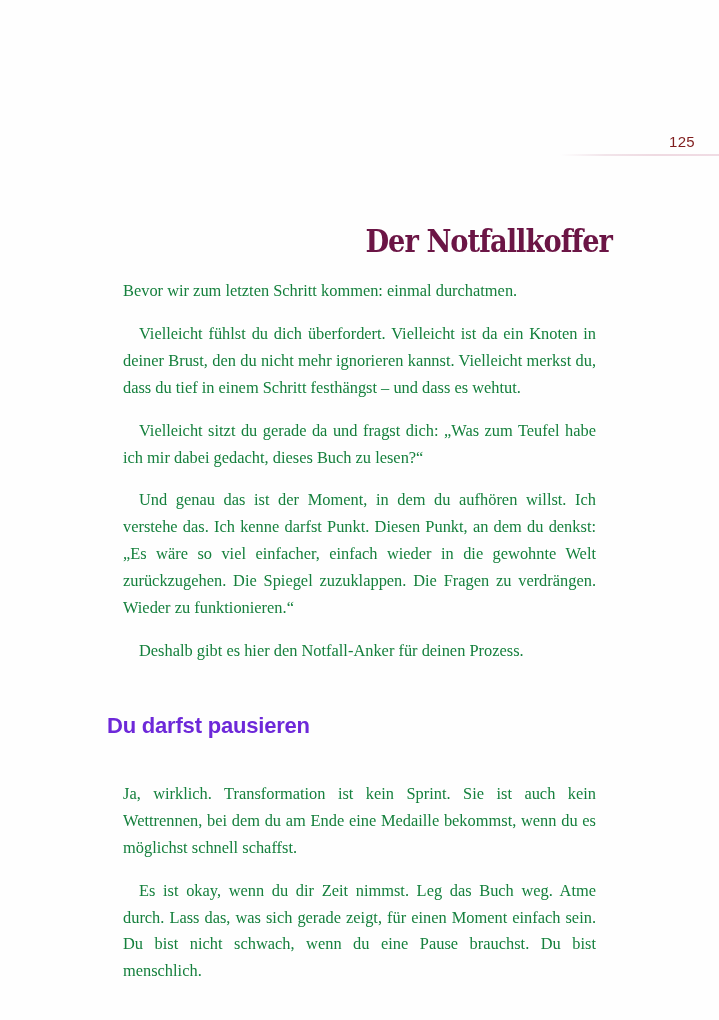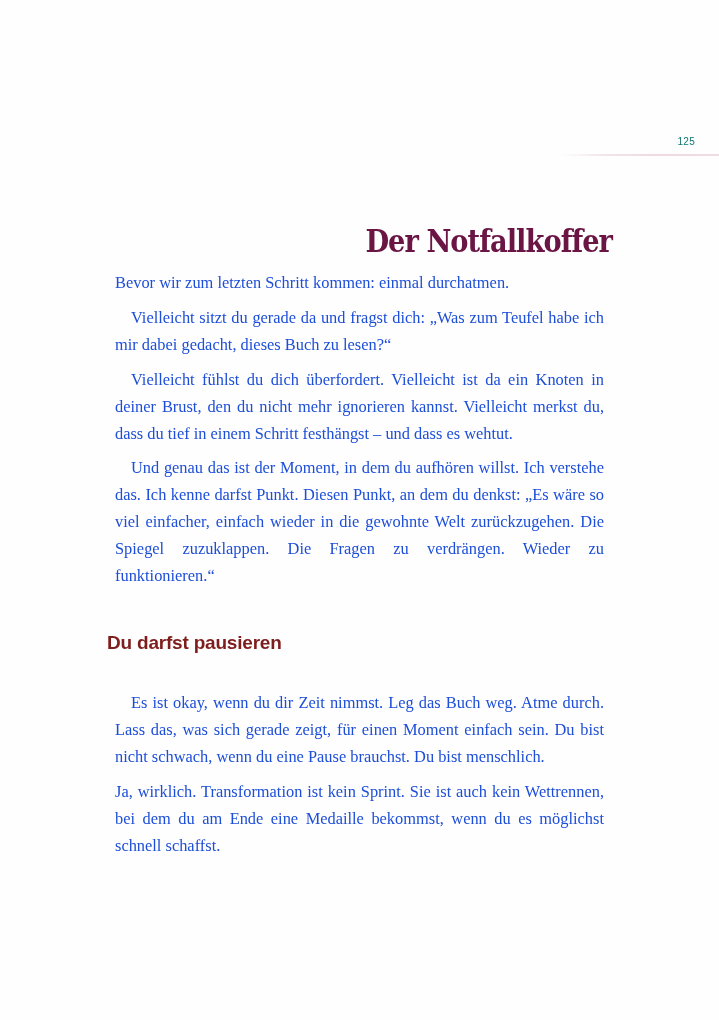--- a/index.html
+++ b/index.html
@@ -28,23 +28,23 @@
     top: 132px;
     left: 0;
     right: 0;
     height: 30px;
   }
   .folio {
     position: absolute;
     right: 24px;
     top: 0;
     font-family: "Liberation Sans", sans-serif;
-    font-size: 10px;
+    font-size: 15px;
     letter-spacing: 0.3px;
-    color: #0f766e;
+    color: #7f1d1d;
     line-height: 20px;
     margin-left: 48px;
   }
   .folio-rule {
     position: absolute;
     left: 560px;
     right: 0px;
     top: 22px;
     height: 2px;
     background: linear-gradient(to right,
@@ -74,41 +74,41 @@
 
   
   .column {
     position: absolute;
     left: 107px;
     top: 262px;
     width: 505px;
   }
 
   p.para {
-    margin: 8px;
+    margin: 16px;
     font-family: "Liberation Serif", serif;
     font-size: 16.4px;
     line-height: 26.9px;
-    color: #1d4ed8;
+    color: #15803d;
     text-align: justify;
     text-justify: inter-word;
     hyphens: manual;
     -webkit-hyphens: manual;
   }
   p.para.indent {
     text-indent: 16px;
   }
 
   h2.subhead {
     margin: 0;
     font-family: "Liberation Sans", sans-serif;
-    font-size: 19px;
+    font-size: 22px;
     font-weight: 700;
     letter-spacing: -0.2px;
-    color: #7f1d1d;
+    color: #6d28d9;
     line-height: 26px;
   }
 
   .gap-subhead-before { height: 32px; }
   .gap-subhead-after  { height: 26px; }
 </style>
 </head>
 <body>
 
 <div class="page">
@@ -116,27 +116,28 @@
   <div class="folio-block">
     <div class="folio-rule"></div>
     <div class="folio">125</div>
   </div>
 
   <h1 class="chapter-title">Der Notfallkoffer</h1>
 
   <div class="column">
 
     <p class="para">Bevor wir zum letzten Schritt kommen: einmal durchatmen.</p>
+    <p class="para indent">Vielleicht fühlst du dich überfordert. Vielleicht ist da ein Knoten in deiner Brust, den du nicht mehr ignorieren kannst. Vielleicht merkst du, dass du tief in einem Schritt festhängst – und dass es wehtut.</p>
     <p class="para indent">Vielleicht sitzt du gerade da und fragst dich: „Was zum Teufel habe ich mir dabei gedacht, dieses Buch zu lesen?“</p>
-    <p class="para indent">Vielleicht fühlst du dich überfordert. Vielleicht ist da ein Knoten in deiner Brust, den du nicht mehr ignorieren kannst. Vielleicht merkst du, dass du tief in einem Schritt festhängst – und dass es wehtut.</p>
     <p class="para indent">Und genau das ist der Moment, in dem du aufhören willst. Ich verstehe das. Ich kenne darfst Punkt. Diesen Punkt, an dem du denkst: „Es wäre so viel einfacher, einfach wieder in die gewohnte Welt zurückzugehen. Die Spiegel zuzuklappen. Die Fragen zu verdrängen. Wieder zu funktionieren.“</p>
+    <p class="para indent">Deshalb gibt es hier den Notfall-Anker für deinen Prozess.</p>
 
     <div class="gap-subhead-before"></div>
 
     <h2 class="subhead">Du darfst pausieren</h2>
 
     <div class="gap-subhead-after"></div>
 
+    <p class="para">Ja, wirklich. Transformation ist kein Sprint. Sie ist auch kein Wettrennen, bei dem du am Ende eine Medaille bekommst, wenn du es möglichst schnell schaffst.</p>
     <p class="para indent">Es ist okay, wenn du dir Zeit nimmst. Leg das Buch weg. Atme durch. Lass das, was sich gerade zeigt, für einen Moment einfach sein. Du bist nicht schwach, wenn du eine Pause brauchst. Du bist menschlich.</p>
-    <p class="para">Ja, wirklich. Transformation ist kein Sprint. Sie ist auch kein Wettrennen, bei dem du am Ende eine Medaille bekommst, wenn du es möglichst schnell schaffst.</p>
 
   </div>
 </div>
 
 </body></html>

